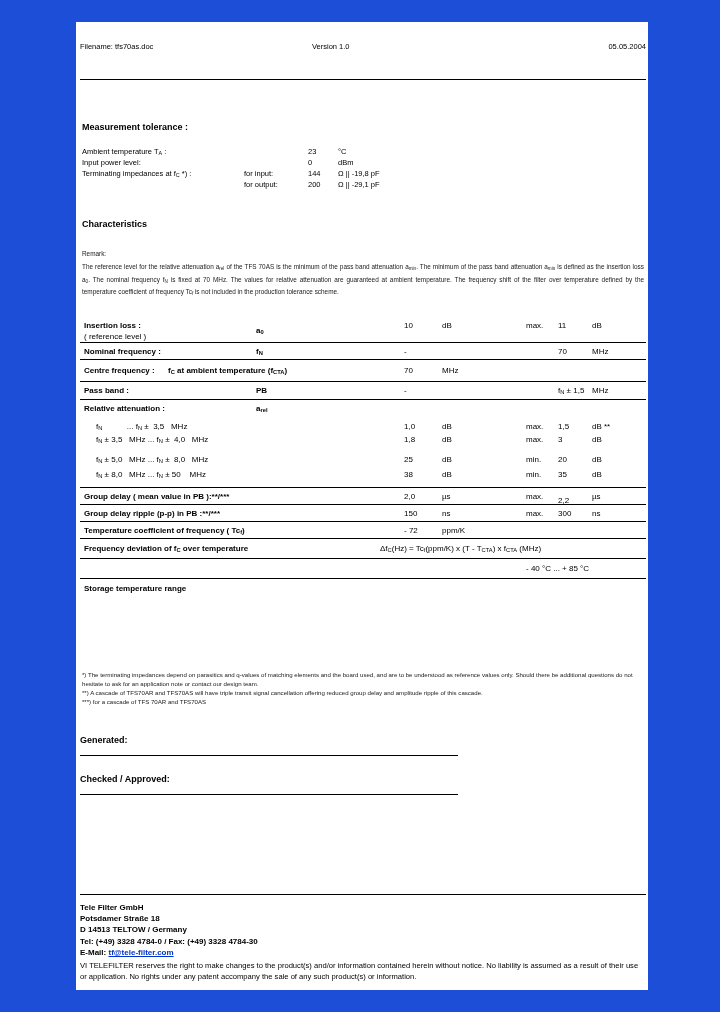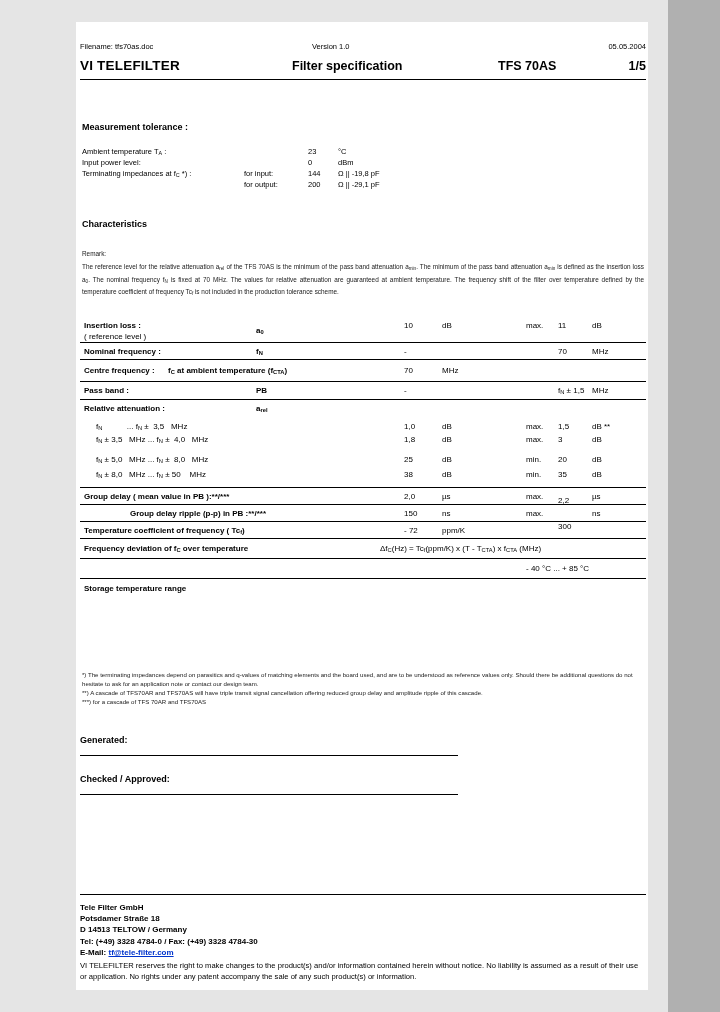--- a/index.html
+++ b/index.html
@@ -5,23 +5,23 @@
   html, body {
     margin: 0;
     padding: 0;
     background: #b0b0b0;
   }
   body {
     font-family: "Liberation Sans", sans-serif;
   }
   .page {
     position: relative;
-    width: 668px;
+    width: 720px;
     height: 1012px;
-    background: #e5e5e5;
+    background: #1d4ed8;
     overflow: hidden;
     box-sizing: border-box;
   }
   .sheet {
     position: absolute;
     left: 76px;
     top: 22px;
     width: 572px;
     height: 968px;
     background: #ffffff;
@@ -172,26 +172,20 @@
 
 <div class="page">
   <div class="sheet">
 
     <div class="hdr-line1">
       <span class="fn">Filename: tfs70as.doc</span>
       <span class="ver">Version 1.0</span>
       <span class="date">05.05.2004</span>
     </div>
 
-    <div class="hdr-line2">
-      <span class="brand">VI TELEFILTER</span>
-      <span class="title">Filter specification</span>
-      <span class="model">TFS 70AS</span>
-      <span class="pageno">1/5</span>
-    </div>
     <div class="rule" style="top:57px;"></div>
 
     <div class="sec-title" style="left:6px; top:100px;">Measurement tolerance :</div>
 
     <div class="mc-row" style="top:125px;">Ambient temperature T<sub>A</sub> :</div>
     <div class="mc-val" style="left:232px; top:125px;">23</div>
     <div class="mc-val" style="left:262px; top:125px;">°C</div>
 
     <div class="mc-row" style="top:136px;">Input power level:</div>
     <div class="mc-val" style="left:232px; top:136px;">0</div>
@@ -288,25 +282,25 @@
       <div class="trow" style="height:17px;">
         <span class="c c-label b" style="top:4px;">Group delay ( mean value in PB ):**/***</span>
         <span class="c c-typ" style="top:4px;">2,0</span>
         <span class="c c-unit" style="top:4px;">µs</span>
         <span class="c c-tolw" style="top:4px;">max.</span>
         <span class="c c-tolv" style="top:8px;">2,2</span>
         <span class="c c-tolu" style="top:4px;">µs</span>
       </div>
 
       <div class="trow" style="height:17px;">
-        <span class="c c-label b" style="top:4px;margin-left:46px;">Group delay ripple (p-p) in PB :**/***</span>
+        <span class="c c-label b" style="top:4px;">Group delay ripple (p-p) in PB :**/***</span>
         <span class="c c-typ" style="top:4px;">150</span>
         <span class="c c-unit" style="top:4px;">ns</span>
         <span class="c c-tolw" style="top:4px;">max.</span>
-        <span class="c c-tolv" style="top:17px;">300</span>
+        <span class="c c-tolv" style="top:4px;">300</span>
         <span class="c c-tolu" style="top:4px;">ns</span>
       </div>
 
       <div class="trow" style="height:17px;">
         <span class="c c-label b" style="top:4px;">Temperature coefficient of frequency  ( Tc<sub>f</sub>)</span>
         <span class="c c-typ" style="top:4px;">- 72</span>
         <span class="c c-unit" style="top:4px;">ppm/K</span>
       </div>
 
       <div class="trow" style="height:20px;">

